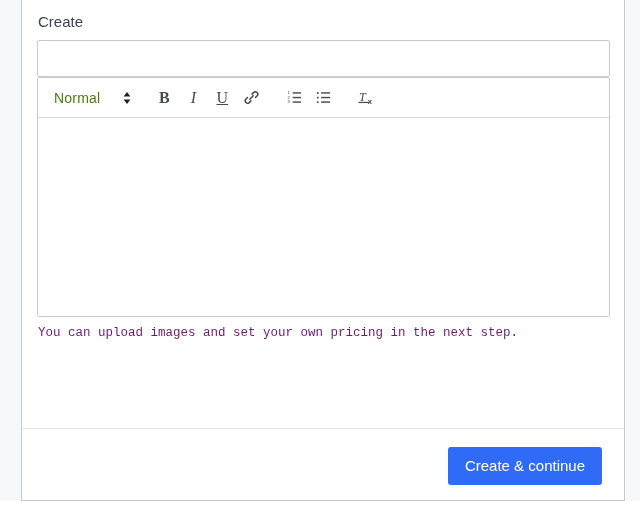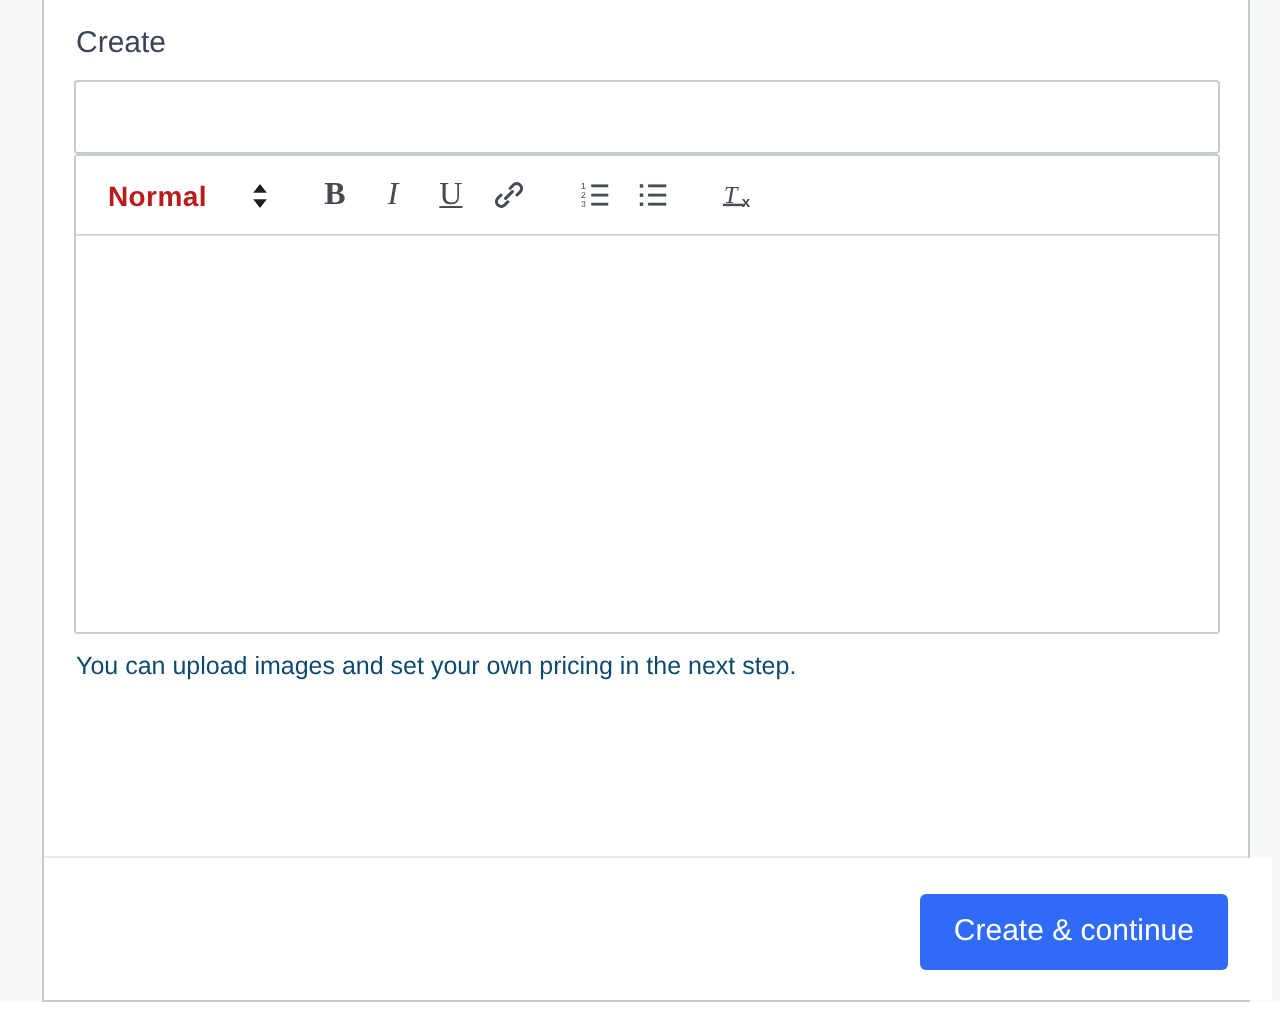--- a/index.html
+++ b/index.html
@@ -107,24 +107,23 @@
     display: flex;
     align-items: center;
     height: 28px;
     padding: 0 4px 0 10px;
     margin-right: 14px;
     cursor: pointer;
     user-select: none;
   }
   .tb-picker-label {
     font-size: 14px;
-    color: #b91c1c;
+    color: #4d7c0f;
     font-family: "Liberation Sans", sans-serif;
     letter-spacing: .2px;
-    font-weight: bold;
   }
   .tb-picker-arrows {
     margin-left: 22px;
     display: flex;
     flex-direction: column;
     align-items: center;
     justify-content: center;
     line-height: 0;
   }
 
@@ -141,37 +140,37 @@
     user-select: none;
   }
   .tb-btn.bold   { font-weight: bold;  font-size: 16px; font-family: "Liberation Serif", serif; }
   .tb-btn.italic { font-style: italic; font-size: 16px; font-family: "Liberation Serif", serif; }
   .tb-btn.underline { font-size: 16px; text-decoration: underline; font-family: "Liberation Serif", serif; }
 
   .tb-gap { width: 14px; }
 
   .helper-text {
     font-size: 12.5px;
-    color: #0c4a6e;
+    color: #701a75;
     margin: 9px 0 0 1px;
-    font-family: Liberation Sans, sans-serif;
+    font-family: Liberation Mono, monospace;
   }
 
   
   .card-divider {
     position: absolute;
     left: 0;
     top: 438px;
     width: 602px;
     height: 1px;
     background: #e6e8eb;
   }
   .card-footer {
     position: absolute;
-    left: 12px;
+    left: 0;
     top: 439px;
     width: 602px;
     height: 71px;
     box-sizing: border-box;
     display: flex;
     align-items: flex-start;
     justify-content: flex-end;
     padding: 18px 22px 0 0;
     background: #ffffff;
   }

